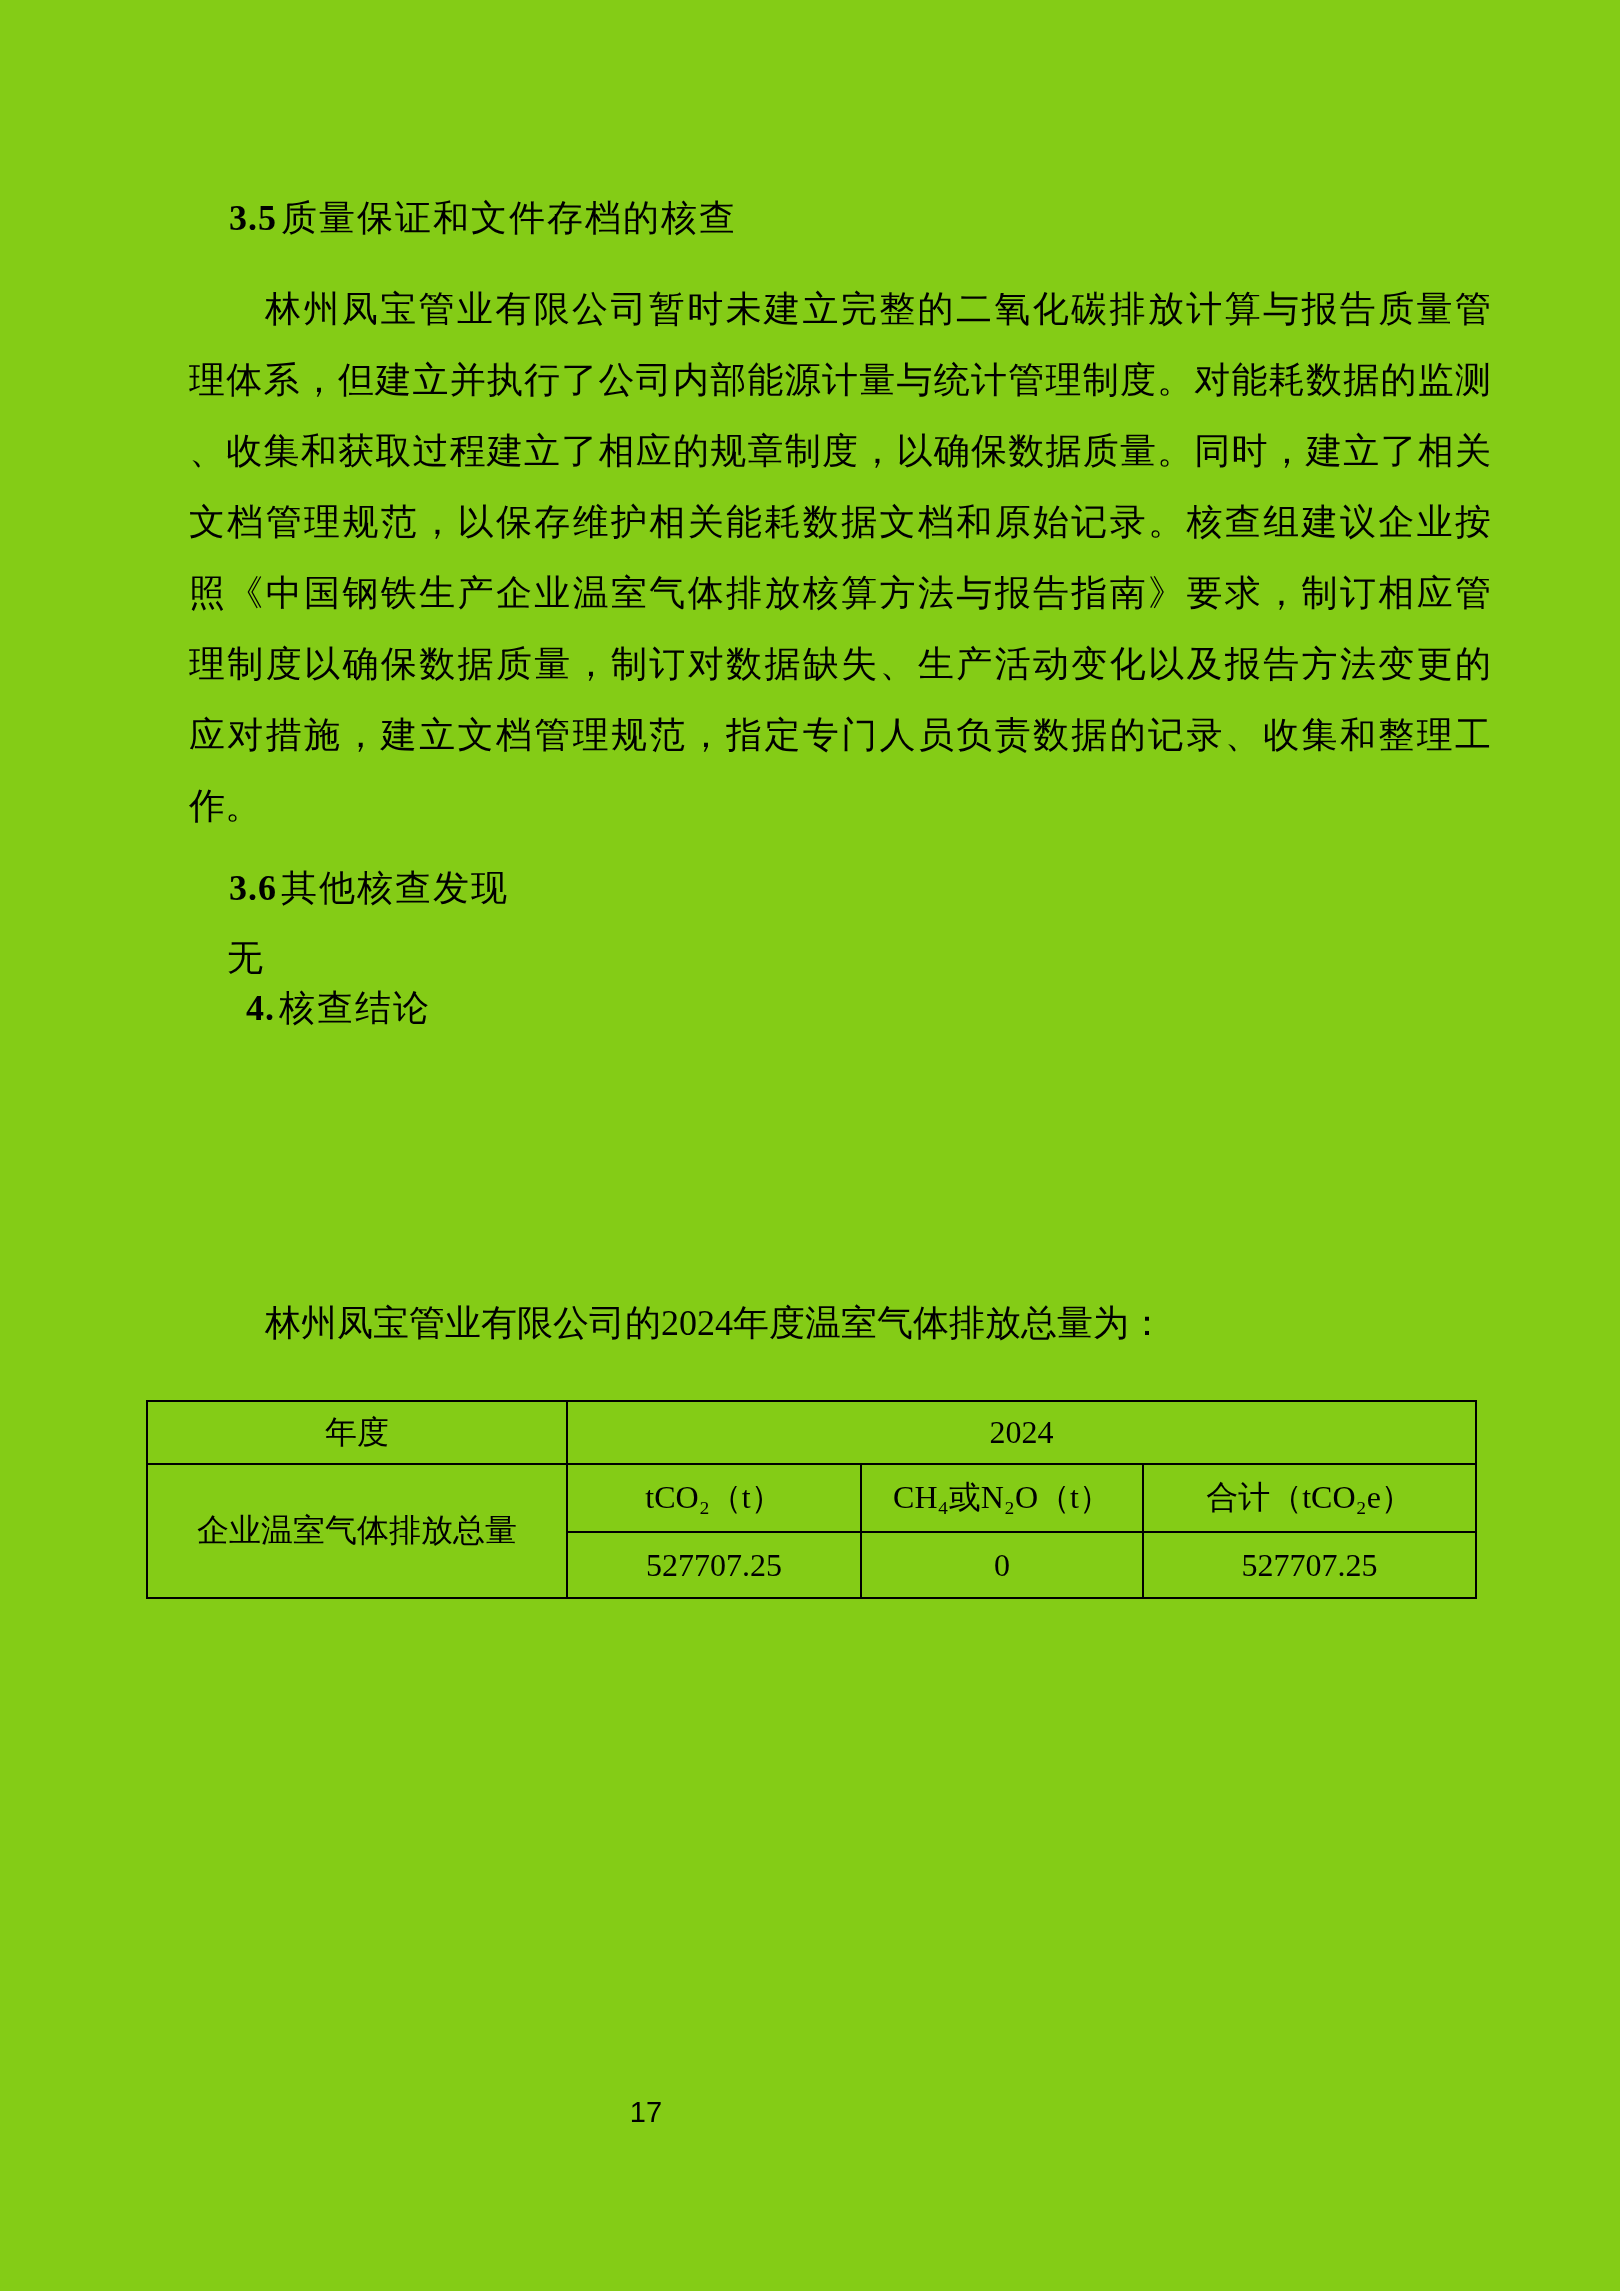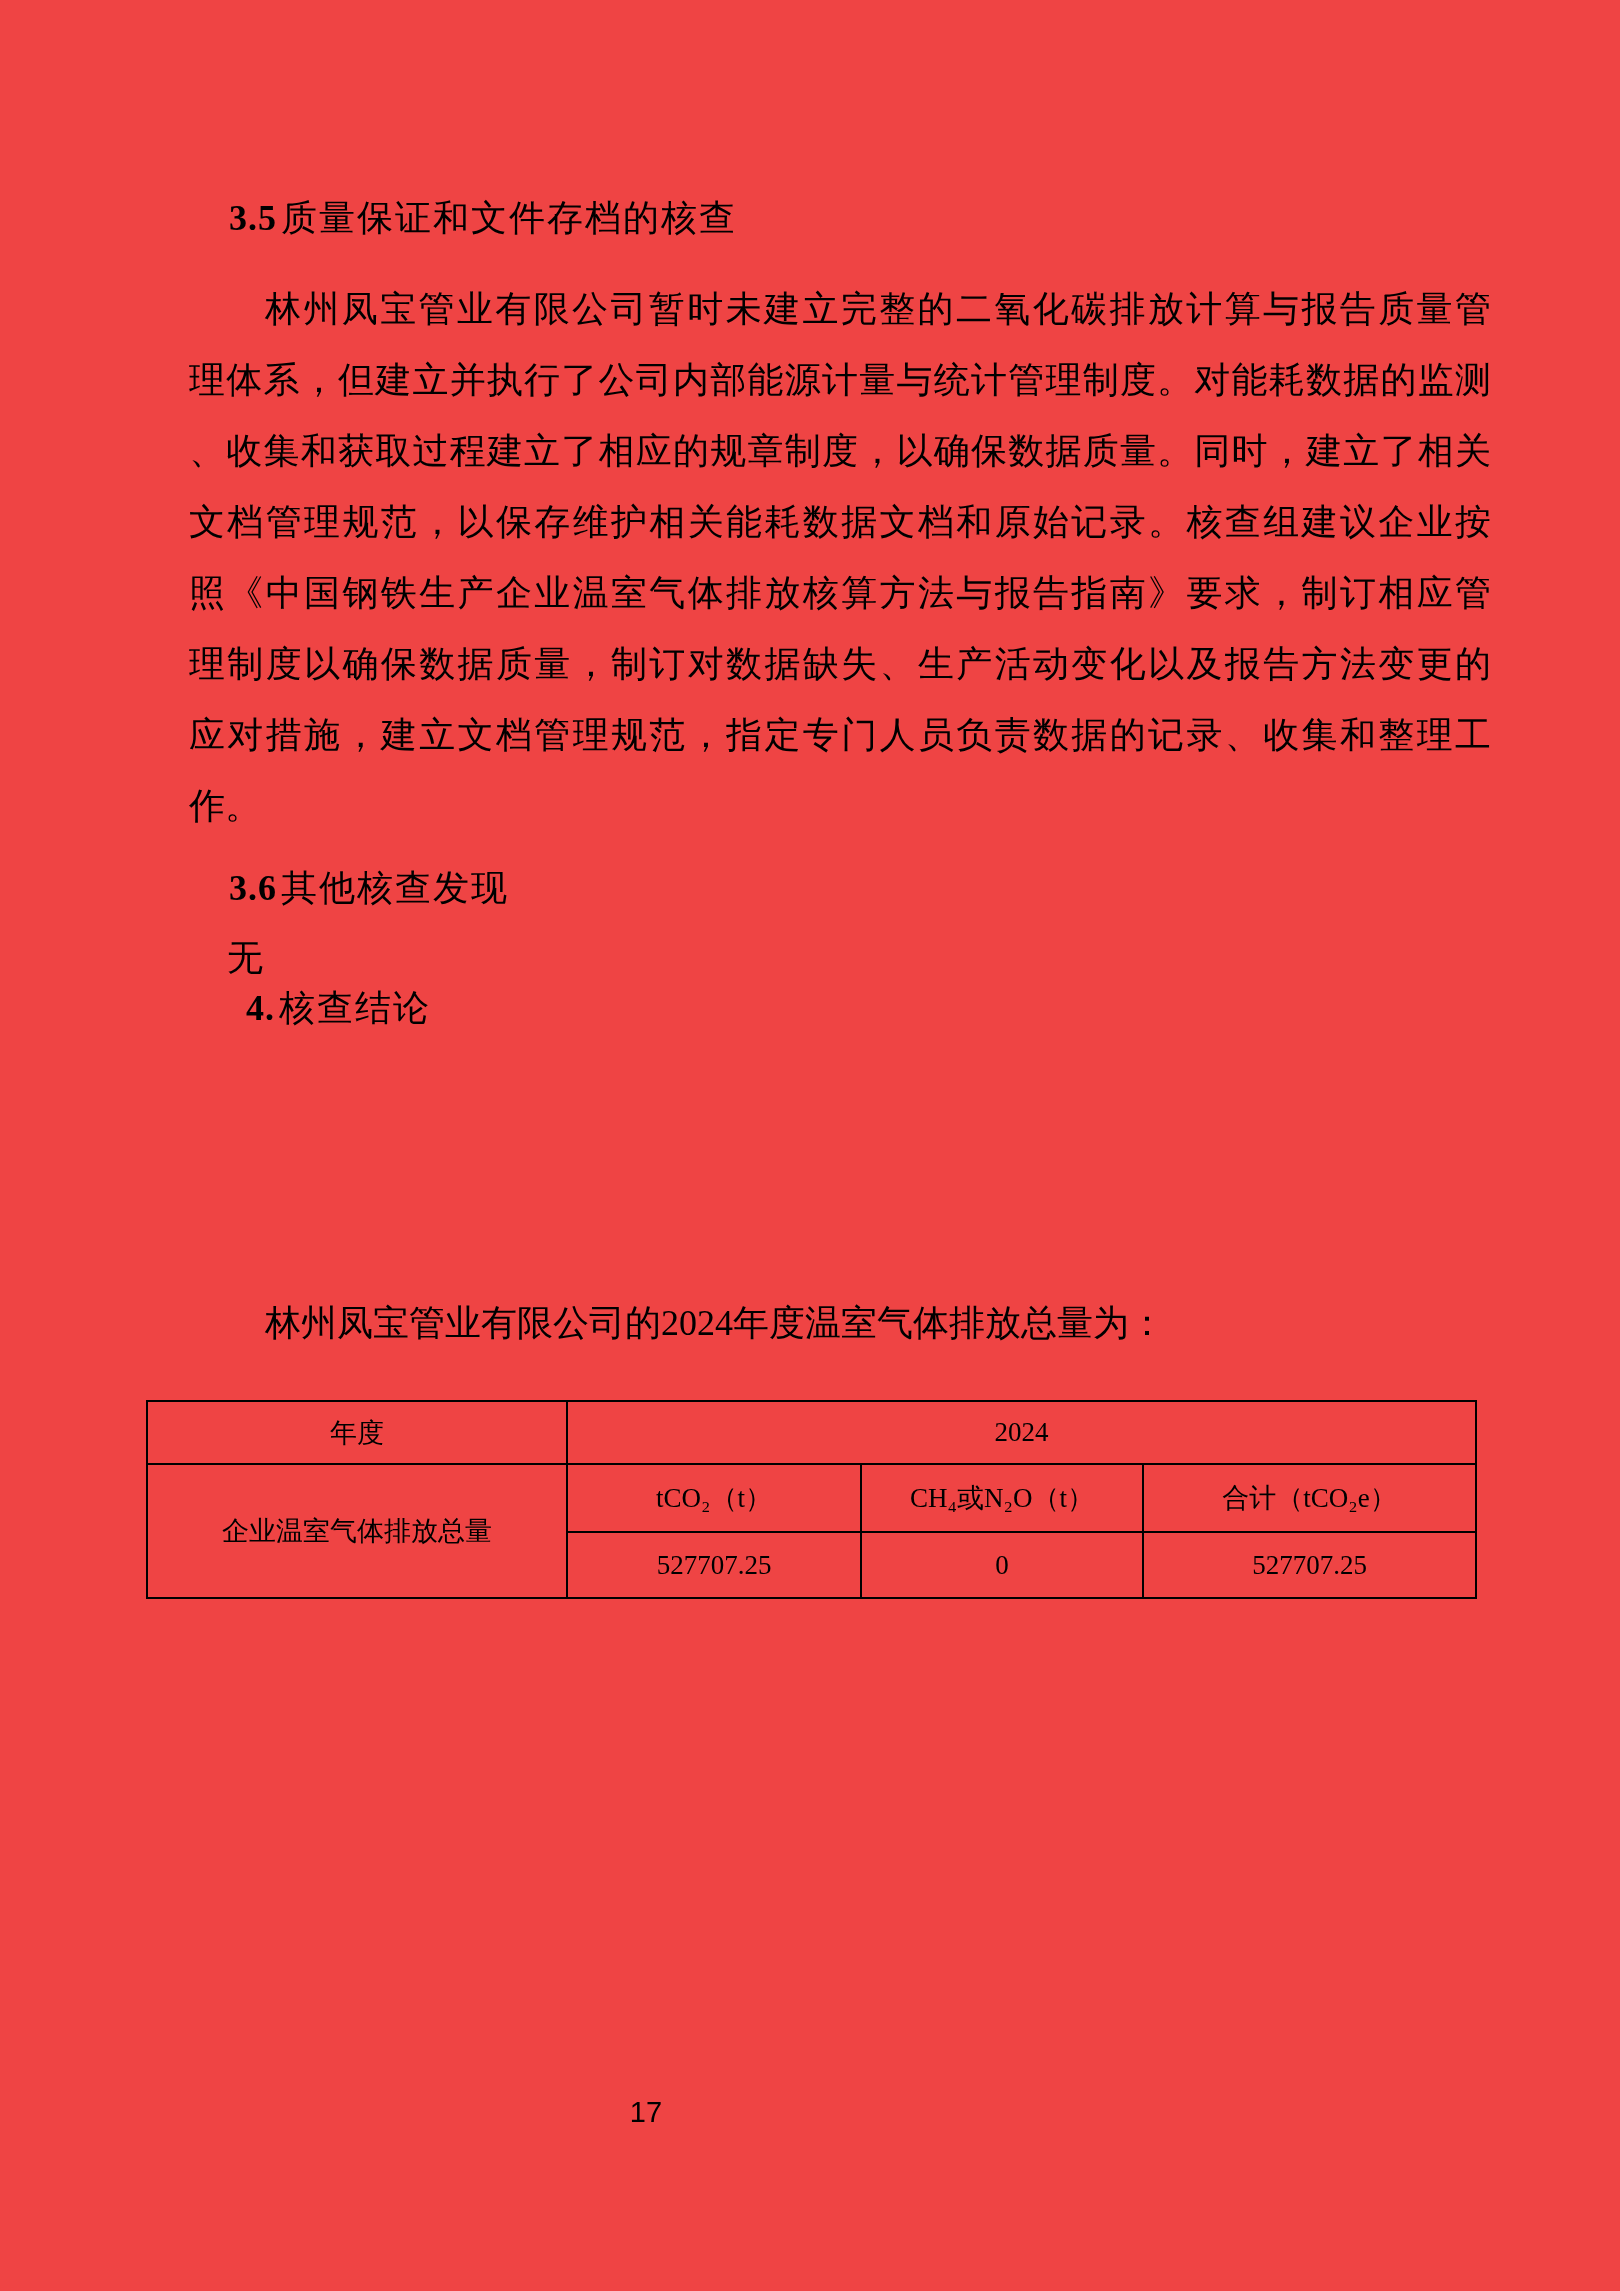--- a/index.html
+++ b/index.html
@@ -1,20 +1,20 @@
 <!DOCTYPE html>
 <html><head>
 <meta charset="utf-8">
 <style>
   html,body{margin:0;padding:0;background:#ffffff;}
   .page{
     position:relative;
     width:1620px;
     height:2292px;
-    background:#ef4444;
+    background:#84cc16;
     font-family:"Liberation Serif","DejaVu Serif",serif;
     color:#000000;
     overflow:hidden;
   }
   .block{position:absolute;left:159px;width:1302px;margin-left:30px;}
   .line{
     font-size:36px;
     line-height:71px;
     height:71px;
     white-space:nowrap;
@@ -39,21 +39,21 @@
     letter-spacing:1px;
     padding-right:3.9px;
   }
   .single{position:absolute;left:227px;font-size:36px;line-height:71px;white-space:nowrap;}
   table.emissions{
     position:absolute;
     left:146px;
     top:1400px;
     border-collapse:collapse;
     table-layout:fixed;
-    font-size:27px;
+    font-size:32px;
   }
   table.emissions td{
     border:2px solid #000000;
     text-align:center;
     vertical-align:middle;
     padding:0;
   }
   tr.r1{height:63px;}
   tr.r2{height:68px;}
   tr.r3{height:66px;}

